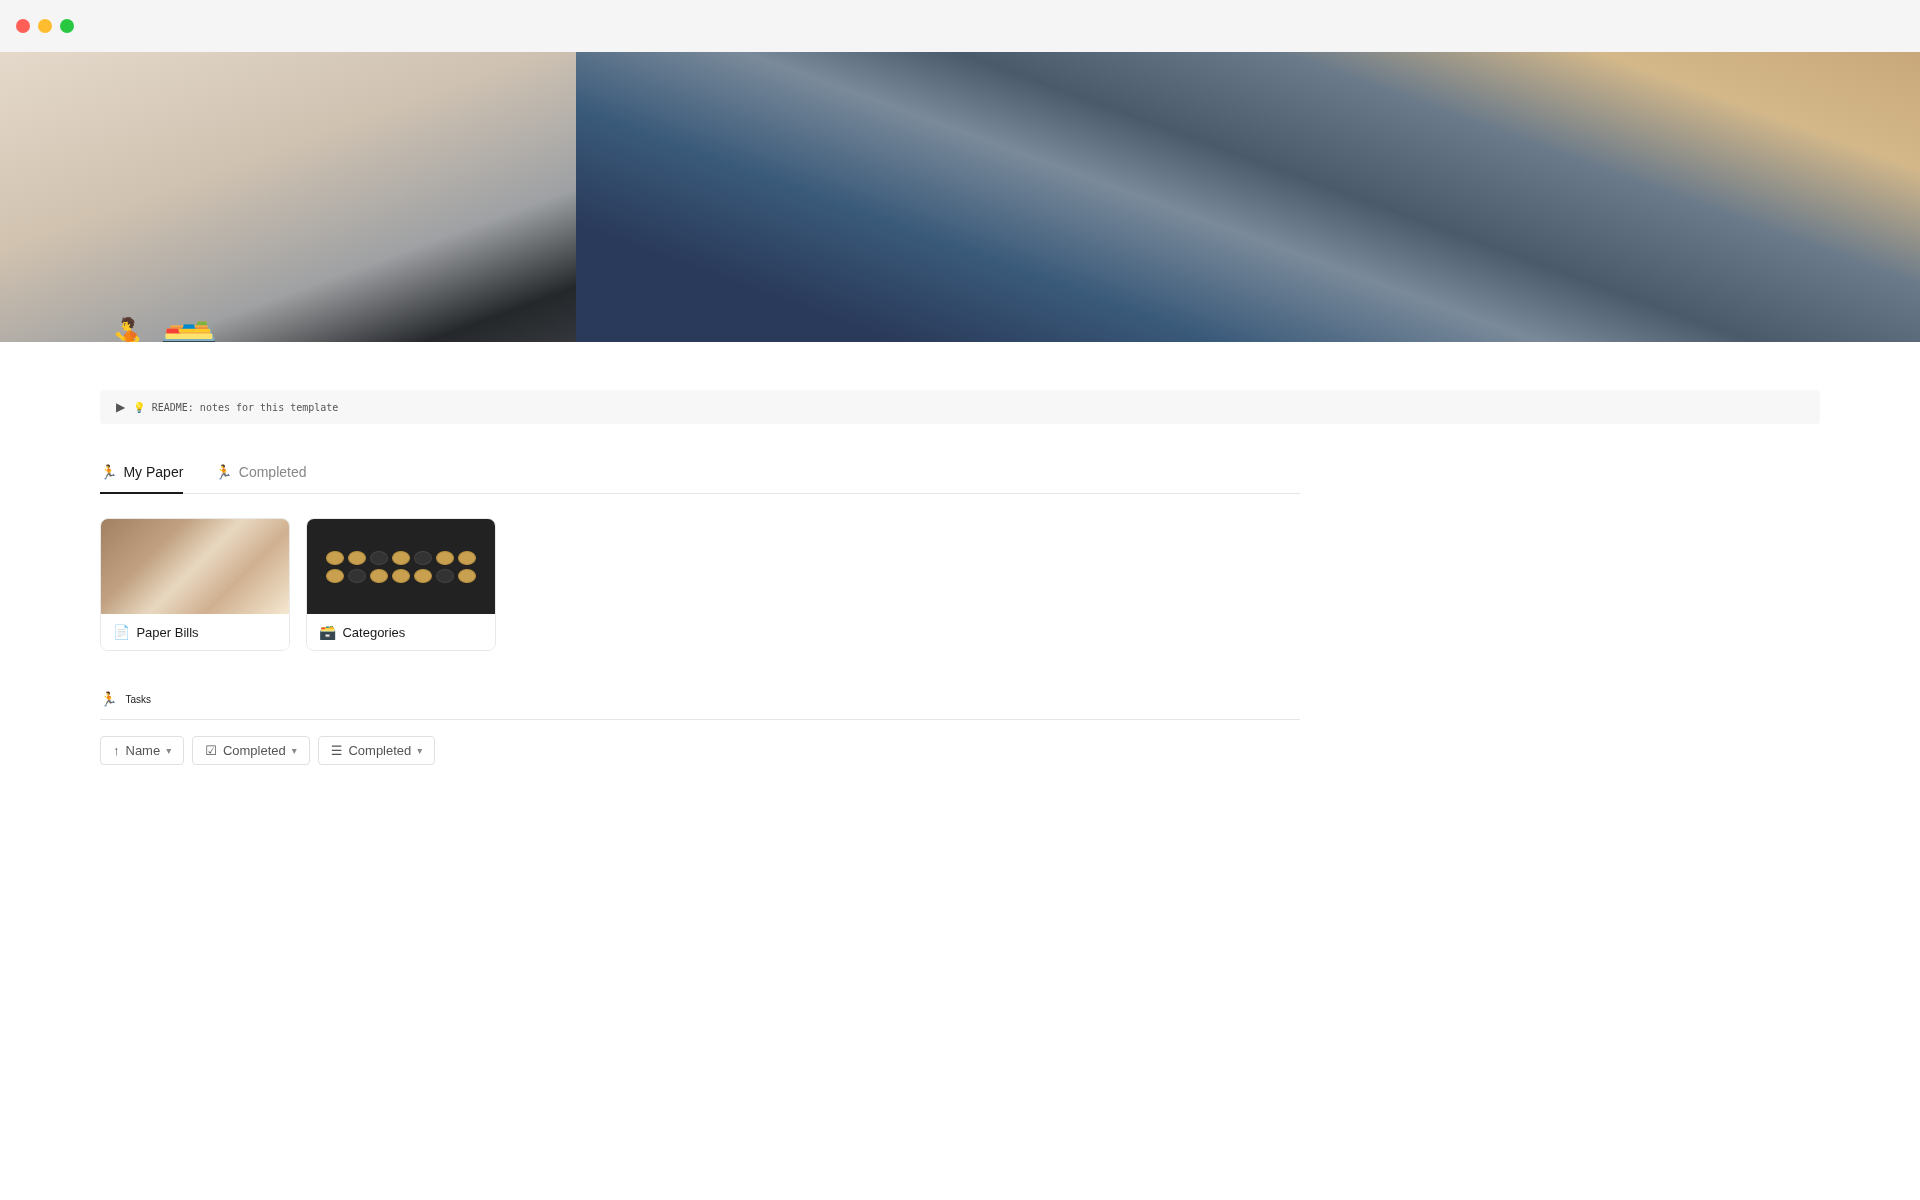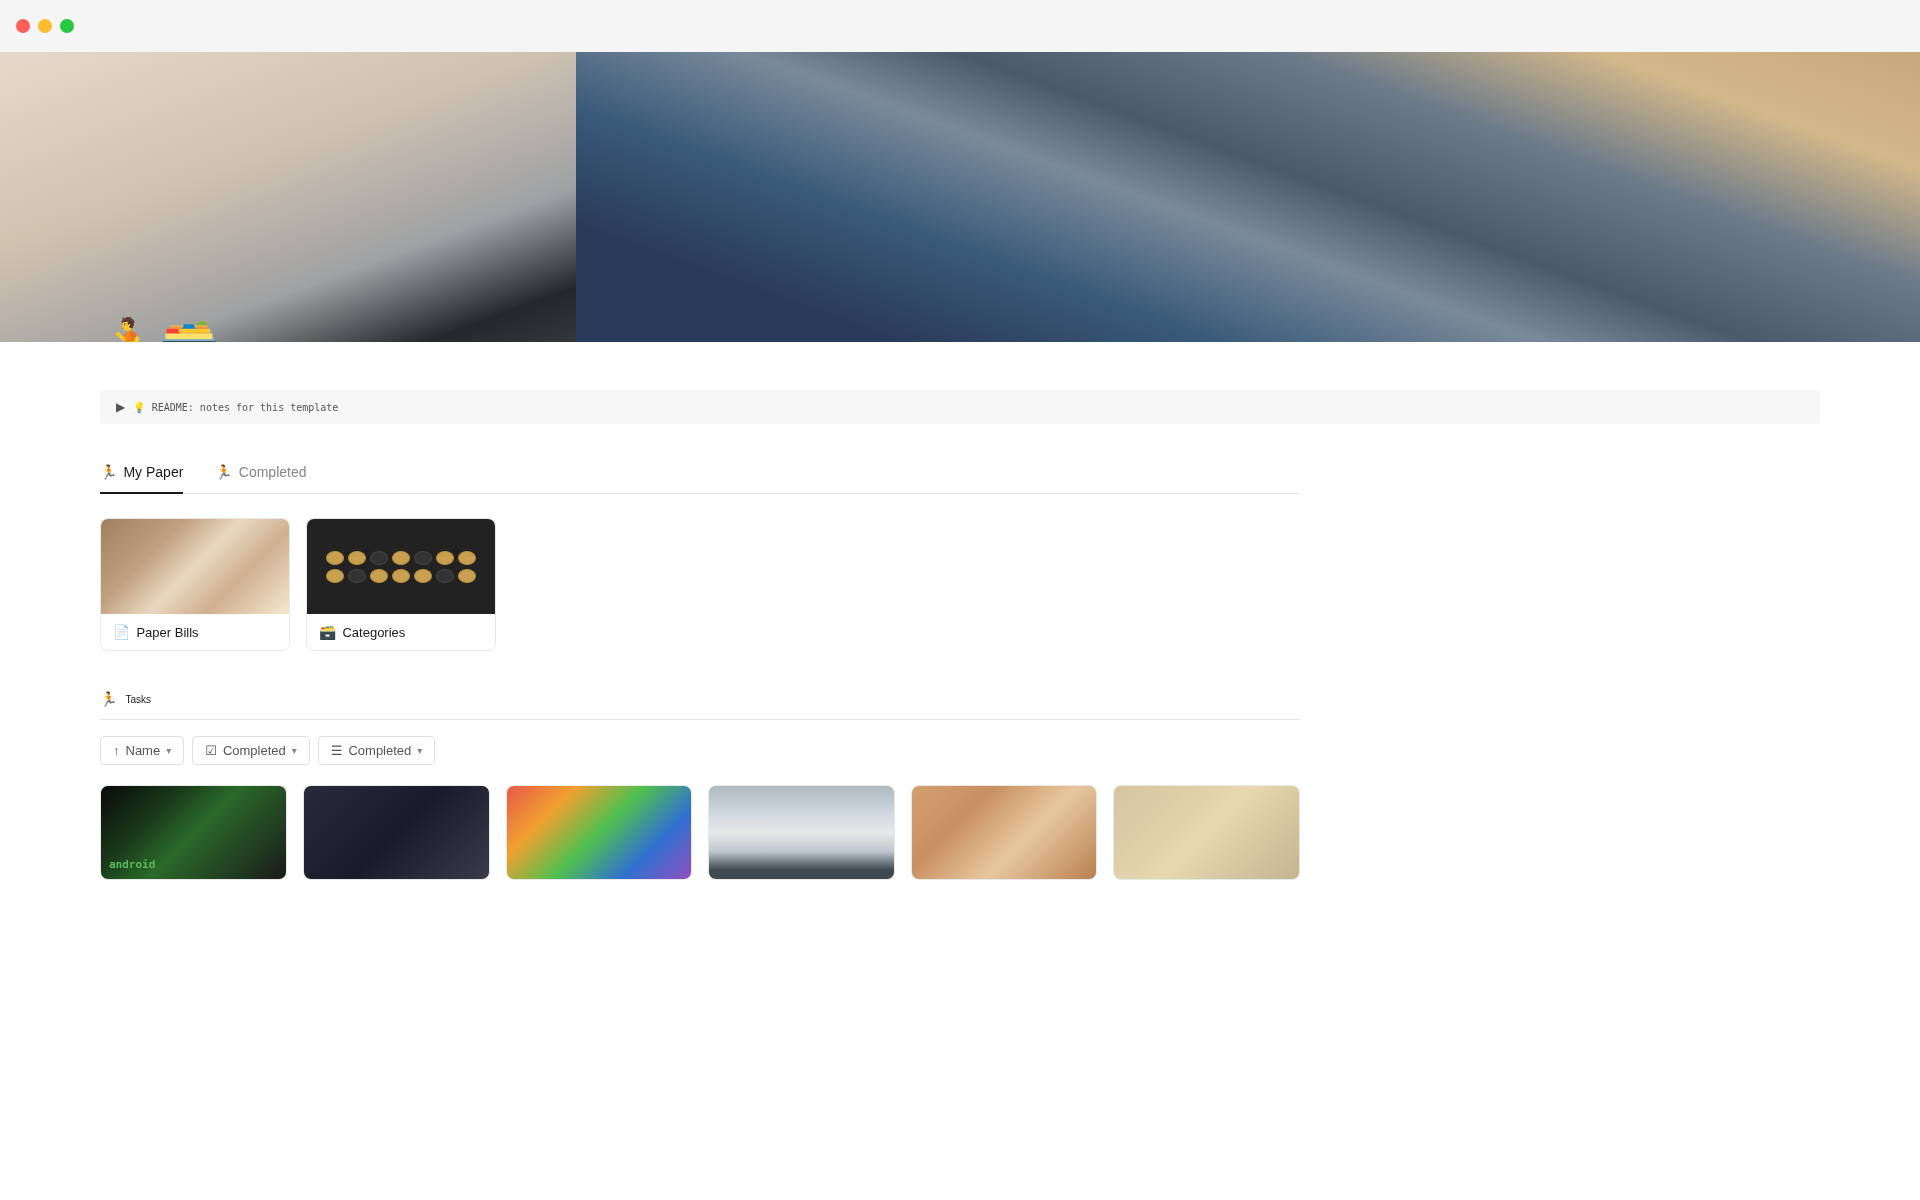--- a/index.html
+++ b/index.html
@@ -435,33 +435,16 @@
           <span>Completed</span>
           <span class="filter-arrow">▾</span>
         </button>
         <button class="filter-btn">
           <span>☰</span>
           <span>Completed</span>
           <span class="filter-arrow">▾</span>
         </button>
       </div>
 
-      <div class="task-cards-row">
-
-        <div class="task-card task-card-android">
-          <span class="task-card-android-text">android</span>
-        </div>
-
-        <div class="task-card task-card-dark"></div>
-
-        <div class="task-card task-card-colorful"></div>
-
-        <div class="task-card task-card-car"></div>
-
-        <div class="task-card task-card-wardrobe"></div>
-
-        <div class="task-card task-card-jewelry"></div>
-
-      </div>
     </div>
 
   </div>
 </div>
 
 </body></html>

